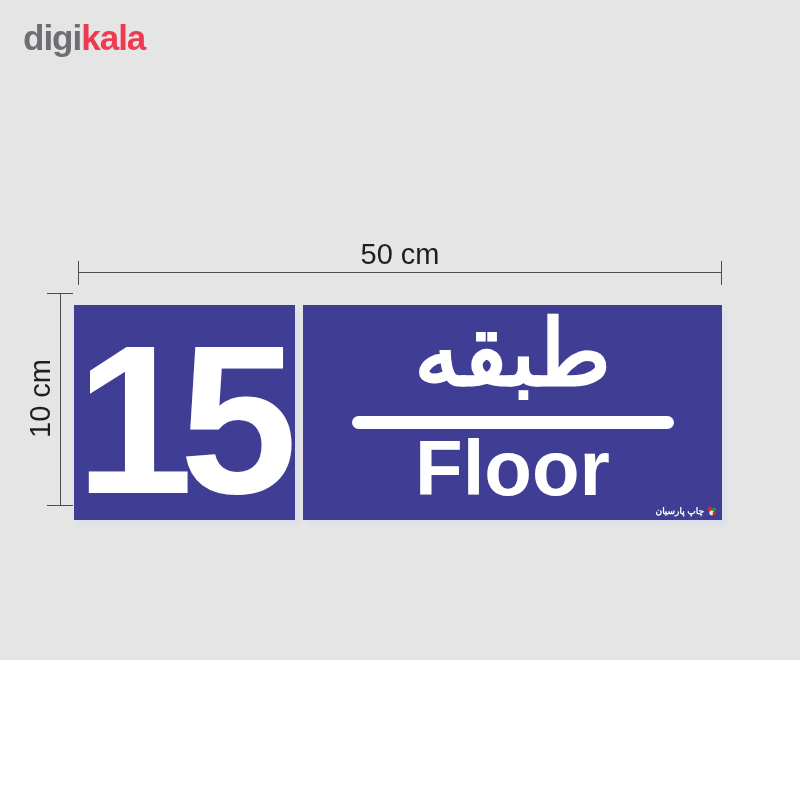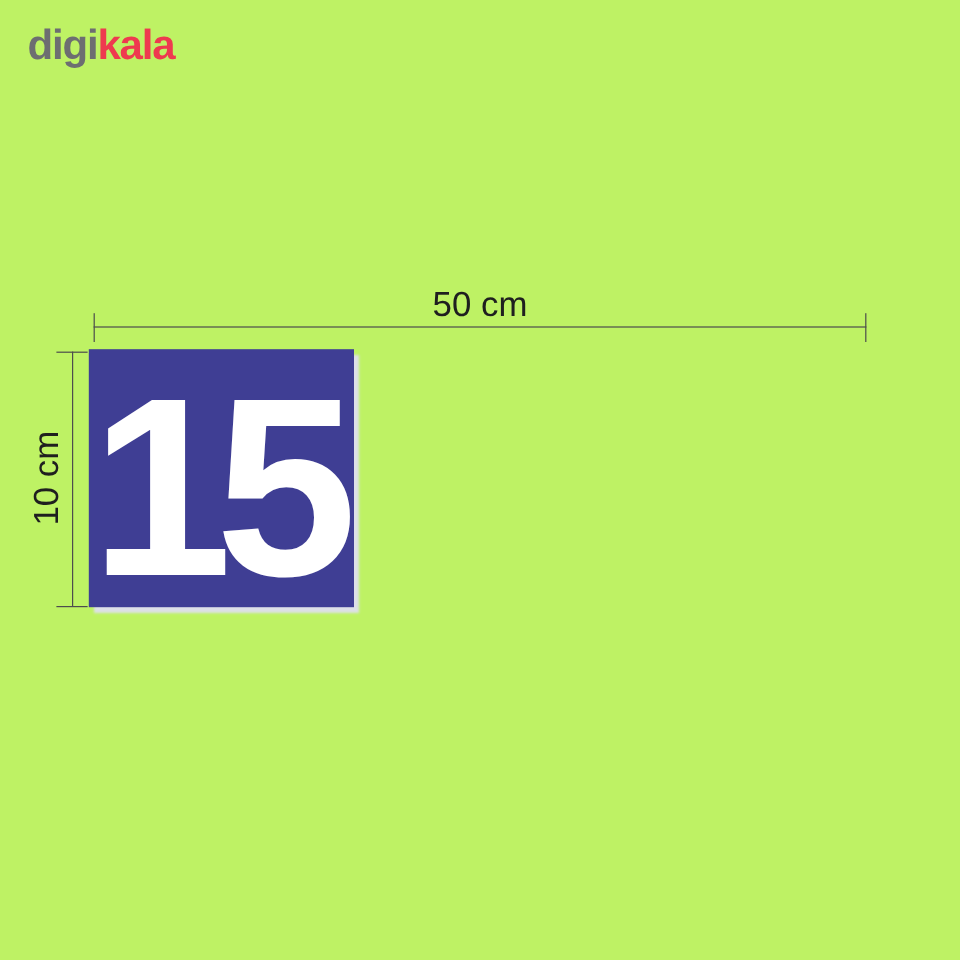--- a/index.html
+++ b/index.html
@@ -2,22 +2,22 @@
 <html><head>
 <meta charset="utf-8">
 <style>
   * { margin: 0; padding: 0; box-sizing: border-box; }
   html, body { background: #ffffff; }
   body { font-family: "Liberation Sans", sans-serif; }
 
   .canvas {
     position: relative;
     width: 800px;
-    height: 800px;
-    background: #bef264;
+    height: 660px;
+    background: #e5e5e5;
     overflow: hidden;
   }
 
   
   .logo {
     position: absolute;
     left: 23px;
     top: 20px;
     font-size: 35px;
     font-weight: bold;
@@ -47,21 +47,21 @@
   .dim-label-height {
     left: -47px;
     top: 384px;
     width: 174px;
     transform: rotate(-90deg);
   }
 
   
   .panel {
     position: absolute;
-    top: 291px;
+    top: 305px;
     height: 215px;
     background: #3f3e94;
     box-shadow: 4px 5px 2px #dde0e8;
   }
   .panel-left {
     left: 74px;
     width: 221px;
     display: flex;
     align-items: center;
     justify-content: center;
@@ -151,14 +151,29 @@
 
   <div class="dim-label dim-label-height">10 cm</div>
   <div class="dim-line dim-v-line"></div>
   <div class="dim-line dim-v-tick-t"></div>
   <div class="dim-line dim-v-tick-b"></div>
 
   <div class="panel panel-left">
     <div class="floor-number">15</div>
   </div>
 
+  <div class="panel panel-right">
+    <div class="persian-word" dir="rtl" lang="fa">طبقه</div>
+    <div class="divider-line"></div>
+    <div class="english-word">Floor</div>
+
+    <div class="watermark">
+      <svg class="watermark-icon" viewBox="0 0 10 10" aria-hidden="true">
+        <circle cx="3" cy="3" r="2.4" fill="#d42a2a"></circle>
+        <circle cx="7" cy="3.6" r="2.2" fill="#2a8c3c"></circle>
+        <circle cx="4.6" cy="7" r="2.4" fill="#e8e8e8"></circle>
+        <circle cx="7.4" cy="7.4" r="1.8" fill="#d42a2a"></circle>
+      </svg>
+      <span class="watermark-text" lang="fa">چاپ پارسیان</span>
+    </div>
+  </div>
 
 </div>
 
 </body></html>

